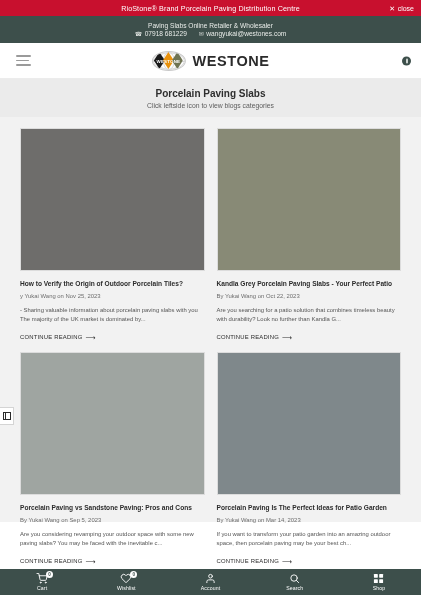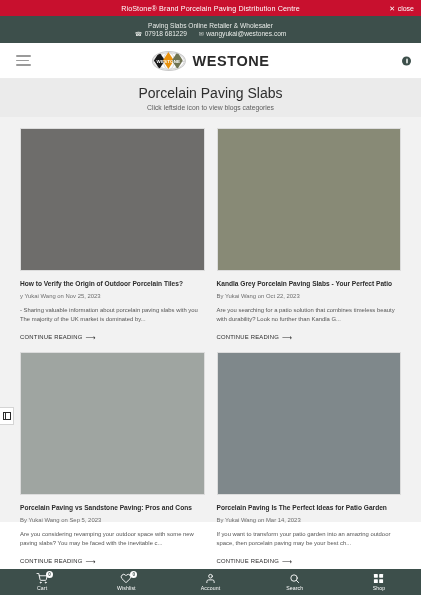--- a/index.html
+++ b/index.html
@@ -94,21 +94,21 @@
     display:flex; align-items:center; justify-content:center;
   }
   .header-right::after{ content:""; width:2px; height:5px; background:#cfd6d3; border-radius:1px;}
 
   
   .titleband {
     height: 38px; background: #ebebeb;
     display: flex; flex-direction: column;
     align-items: center; justify-content: center; gap: 3px;
   }
-  .page-title { font-size: 14px; font-weight: 400; color: #2e2e2e; }
+  .page-title { font-size: 10px; font-weight: 700; color: #2e2e2e; }
   .page-sub { font-size: 6.8px; color: #5c5c5c; }
 
   
   .main { background: #f2f2f2; padding: 11px 20px 0 20px; height: 405px; position: relative; }
   .grid { display: grid; grid-template-columns: 1fr 1fr; gap: 9px 12px; }
   .card { background: transparent; }
   .card-img {
     width: 100%; height: 143px; border: 1px solid #dcdcdc; display:block;
   }
   .card-title {

